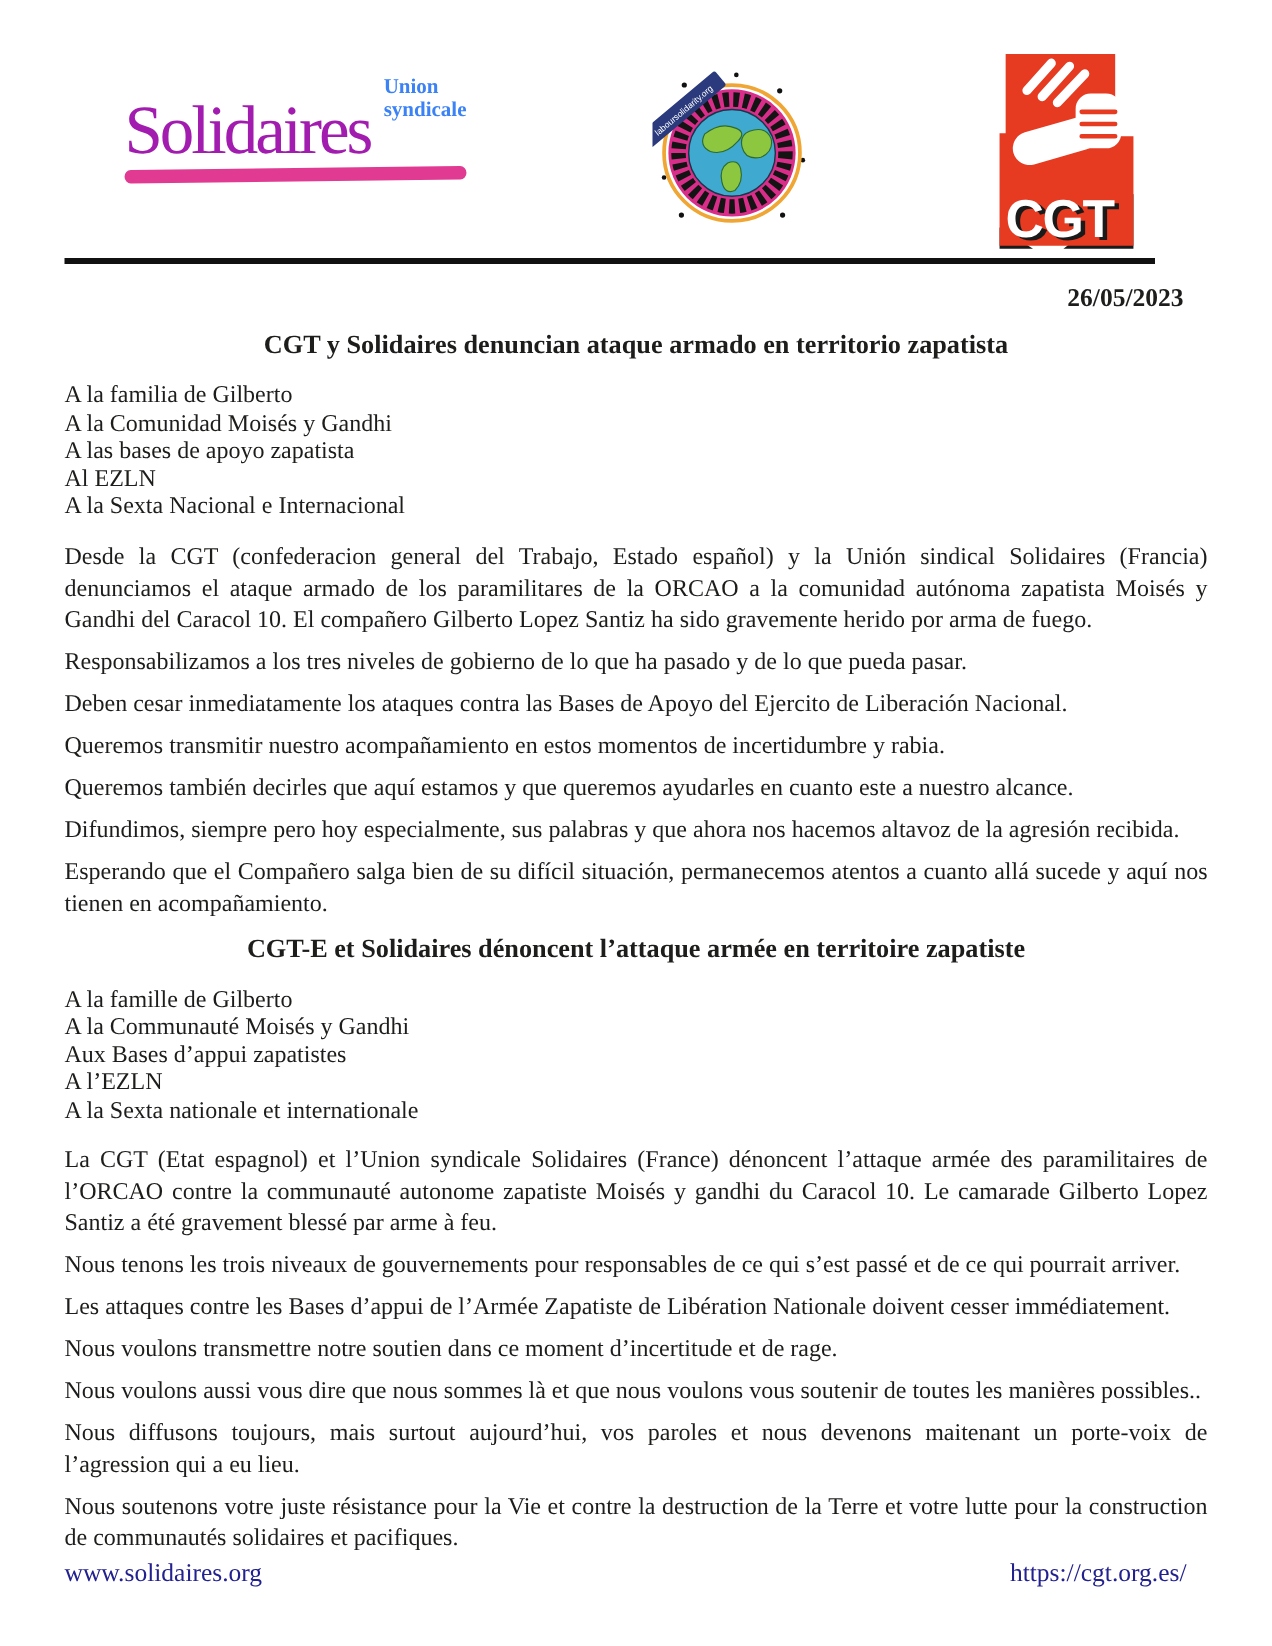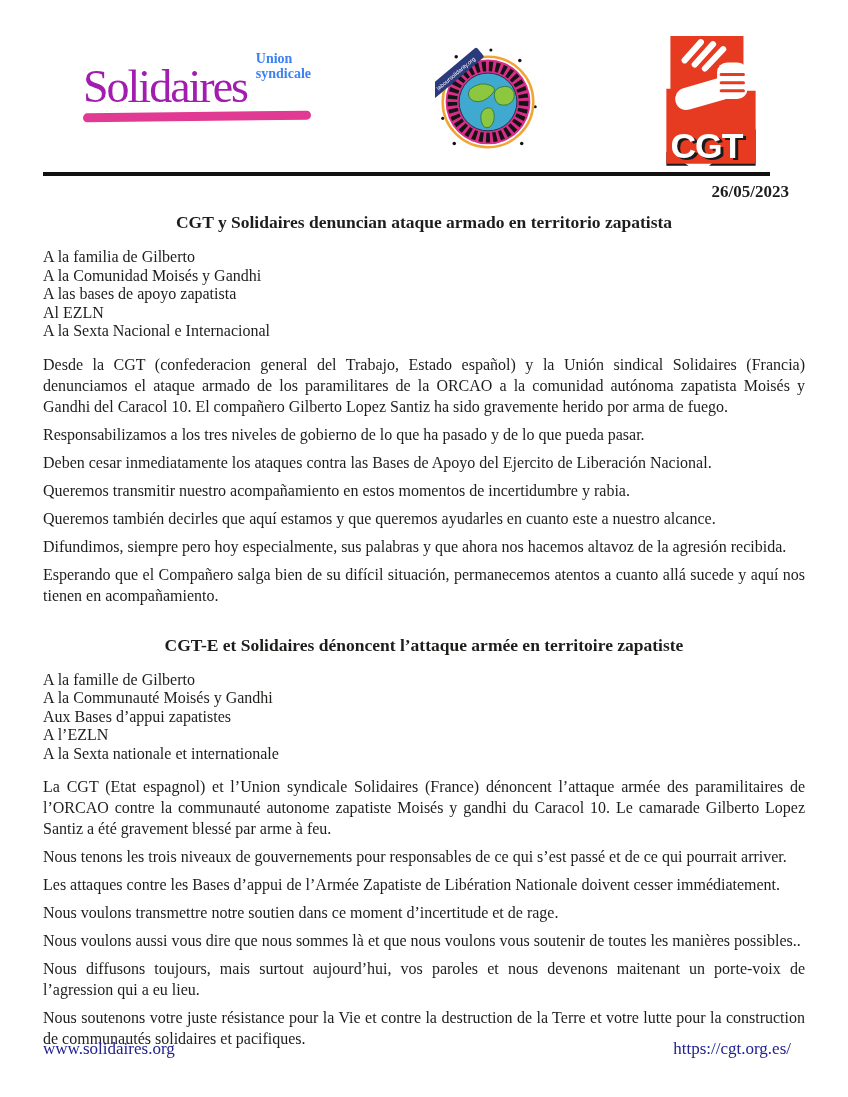--- a/index.html
+++ b/index.html
@@ -48,42 +48,42 @@
   
   .rule{
     border:none;border-top:4px solid #111;
     width:727px;margin:0;
   }
   .date{
     text-align:right;
     padding-right:16px;
     font-weight:bold;
     font-size:17px;
-    margin-top:6px;
+    margin-top:13px;
   }
   
   .section-title{
     text-align:center;
     font-weight:bold;
     font-size:17.5px;
     margin:10px 0 0 0;
   }
   .recipients{
     margin-top:15px;
     font-size:16px;
     line-height:18.5px;
   }
   .body-block{margin-top:13px;}
   .para{
     font-size:16px;
     line-height:21px;
     text-align:justify;
     margin:0 0 7px 0;
   }
-  .fr-title{margin-top:29px;}
+  .fr-title{margin-top:9px;}
   
   .footer{
     position:absolute;
     left:43px;right:57px;bottom:38px;
     display:flex;
     justify-content:space-between;
     align-items:baseline;
     font-size:17px;
   }
   .footer a{

